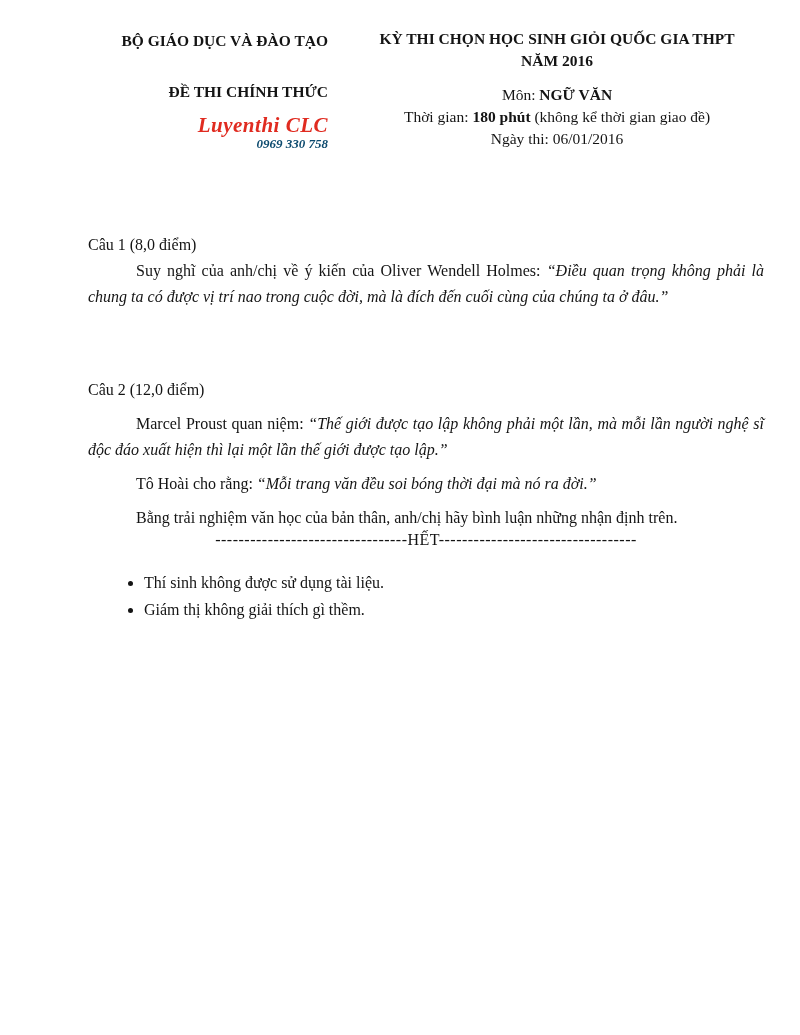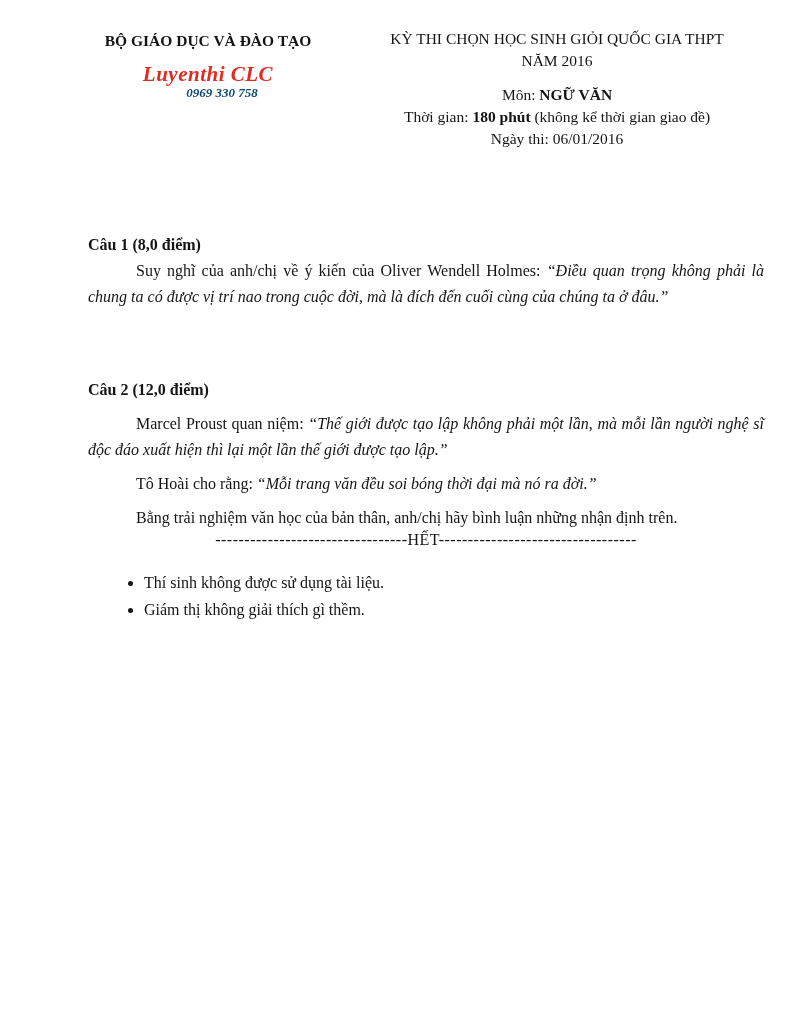--- a/index.html
+++ b/index.html
@@ -23,21 +23,21 @@
   }
   
   .header {
     display: flex;
     flex-direction: row;
     align-items: flex-start;
   }
   .header-left {
     width: 240px;
     flex: 0 0 240px;
-    text-align: center;
+    text-align: right;
     padding-top: 4px;
   }
   .ministry {
     font-weight: bold;
     font-size: 15.5px;
     white-space: nowrap;
   }
   .exam-type {
     font-weight: bold;
     font-size: 15.5px;
@@ -60,21 +60,21 @@
     font-size: 13px;
     margin-top: 1px;
     padding-left: 28px;
   }
   .header-right {
     flex: 1 1 auto;
     text-align: center;
     padding-left: 22px;
   }
   .exam-title-1, .exam-title-2 {
-    font-weight: normal;
+    font-weight: bold;
     font-size: 15.5px;
     line-height: 22px;
   }
   .subject-line {
     font-size: 15.5px;
     margin-top: 12px;
     line-height: 22px;
   }
   .subject-line .b { font-weight: bold; }
   .time-line {
@@ -84,21 +84,21 @@
   .time-line .b { font-weight: bold; }
   .date-line {
     font-size: 15.5px;
     line-height: 22px;
   }
   
   .content {
     margin-top: 82px;
   }
   .q-heading {
-    font-weight: bold;
+    font-weight: normal;
     font-size: 16px;
     line-height: 26px;
   }
   .para {
     font-size: 16px;
     line-height: 26px;
     text-align: justify;
     text-indent: 48px;
     margin: 0;
   }
@@ -128,20 +128,21 @@
   }
 </style>
 </head>
 <body>
 
 <div class="page">
 
   <div class="header">
     <div class="header-left">
       <div class="ministry">BỘ GIÁO DỤC VÀ ĐÀO TẠO</div>
+      <div class="exam-type">ĐỀ THI CHÍNH THỨC</div>
       <div class="logo">
         <div class="logo-name" style="color: rgb(224, 43, 32); font-style: italic;">Luyenthi CLC</div>
         <div class="logo-phone" style="color: #0c4a6e;">0969 330 758</div>
       </div>
     </div>
     <div class="header-right">
       <div class="exam-title-1">KỲ THI CHỌN HỌC SINH GIỎI QUỐC GIA THPT</div>
       <div class="exam-title-2">NĂM 2016</div>
       <div class="subject-line"><span>Môn: </span><span class="b">NGỮ VĂN</span></div>
       <div class="time-line"><span>Thời gian: </span><span class="b">180 phút</span><span> (không kể thời gian giao đề)</span></div>

